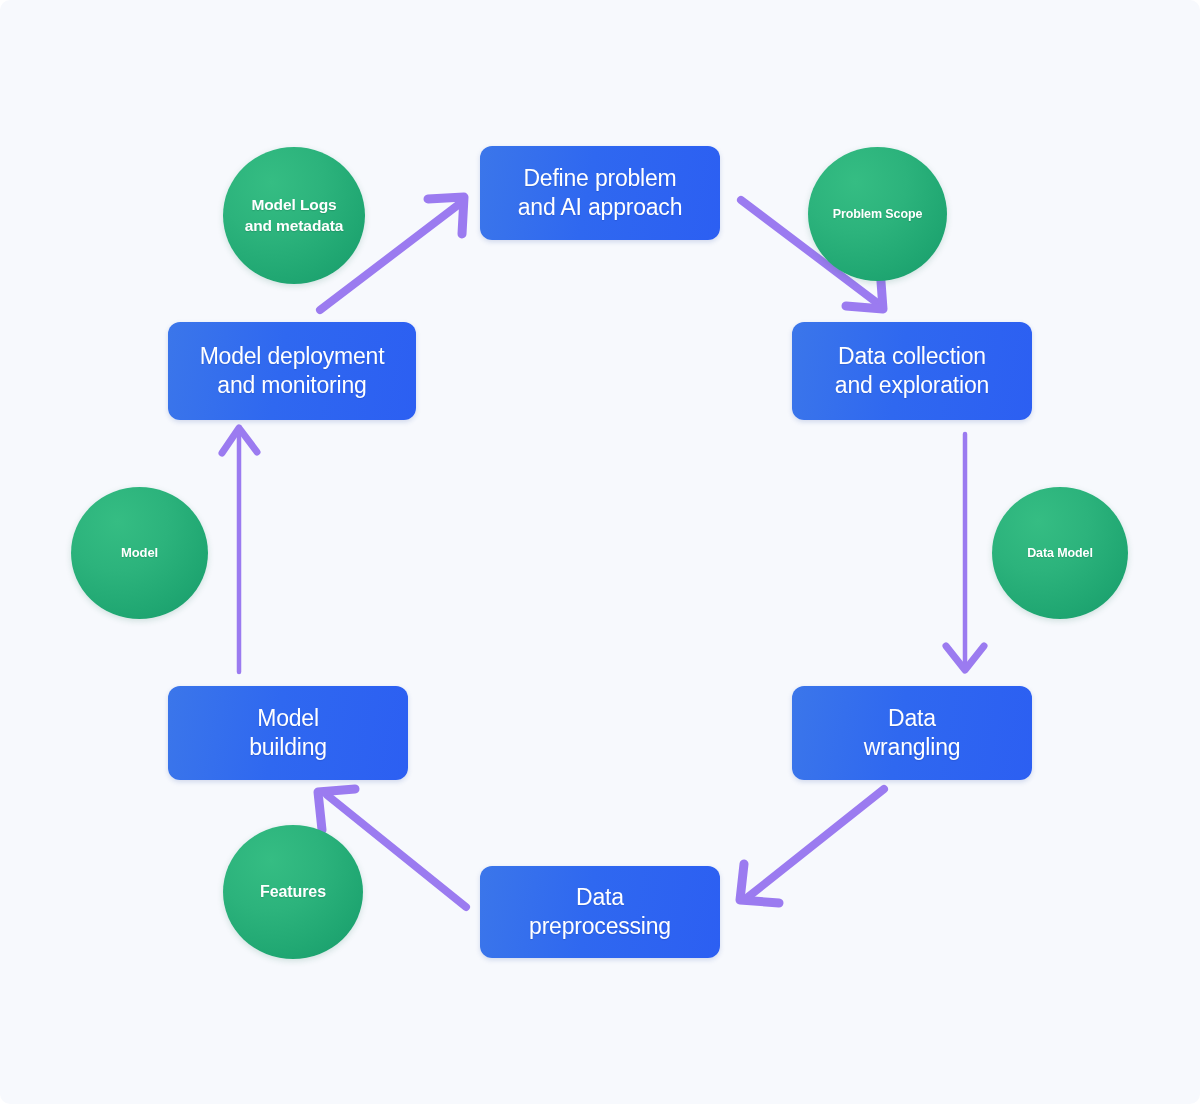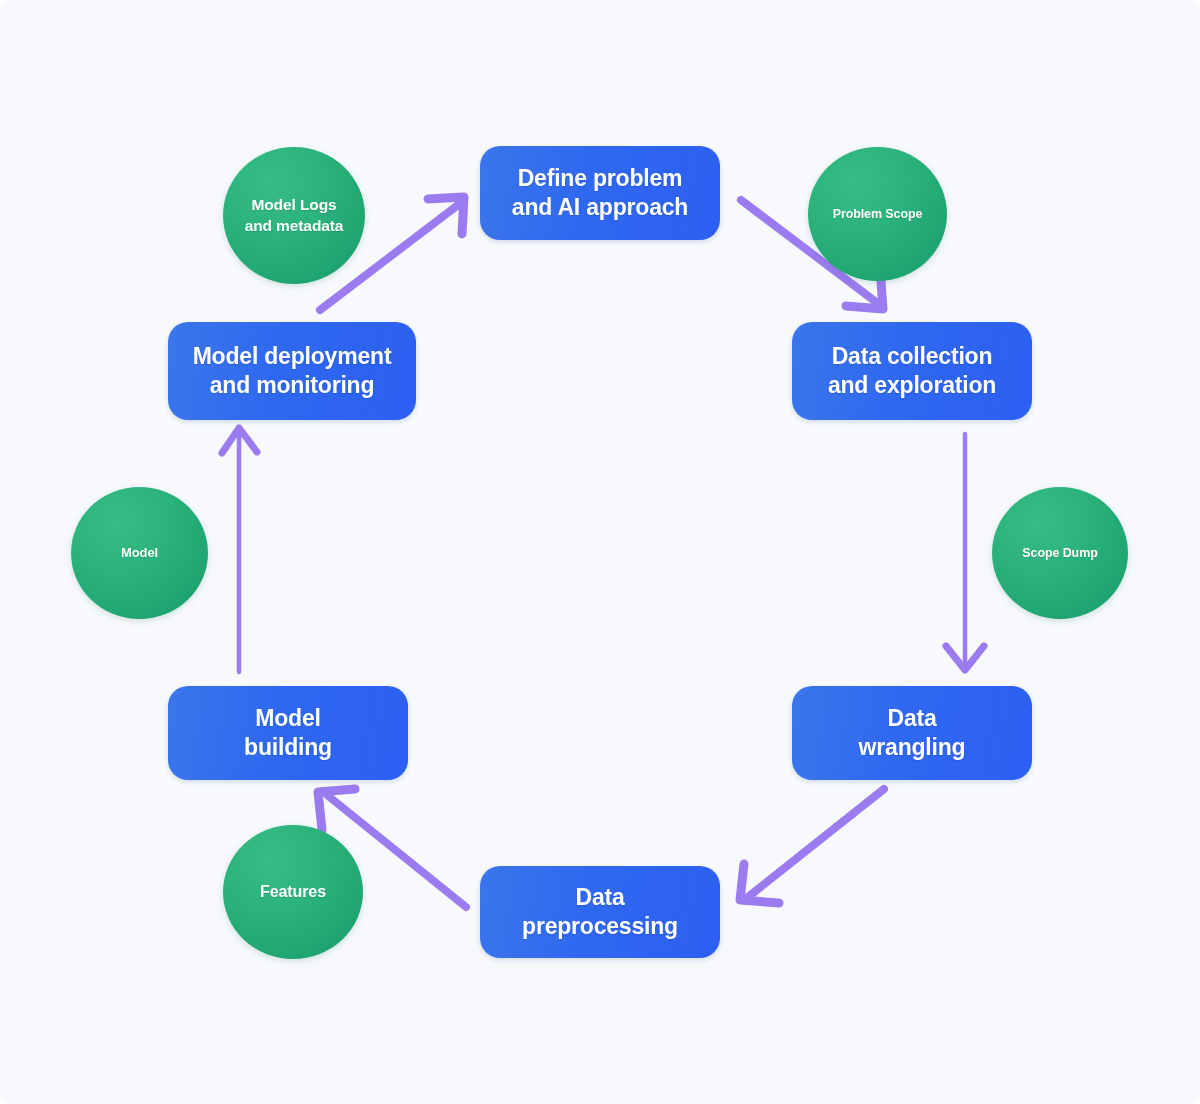--- a/index.html
+++ b/index.html
@@ -33,26 +33,26 @@
     pointer-events: none;
   }
 
   
   .node-box {
     position: absolute;
     display: flex;
     align-items: center;
     justify-content: center;
     text-align: center;
-    border-radius: 20px;
+    border-radius: 12px;
     color: #ffffff;
     background: linear-gradient(100deg, #3b76ea 0%, #2f68f0 45%, #2c5ff2 100%);
     box-shadow: 0 2px 5px rgba(40, 70, 160, 0.18);
     font-size: 23px;
-    font-weight: 700;
+    font-weight: 400;
     line-height: 1.28;
     letter-spacing: -0.2px;
     padding: 6px 10px;
     box-sizing: border-box;
   }
   .node-box .label {
     white-space: pre-line;
     text-shadow: 0 1px 1px rgba(20, 40, 110, 0.18);
   }
 
@@ -132,21 +132,21 @@
   <div class="node-circle" id="circle-logs">
     <span class="label">Model Logs
 and metadata</span>
   </div>
 
   <div class="node-circle" id="circle-scope">
     <span class="label">Problem Scope</span>
   </div>
 
   <div class="node-circle" id="circle-dump">
-    <span class="label">Scope Dump</span>
+    <span class="label">Data Model</span>
   </div>
 
 
   <div class="node-circle" id="circle-features">
     <span class="label">Features</span>
   </div>
 
   <div class="node-circle" id="circle-model">
     <span class="label">Model</span>
   </div>

